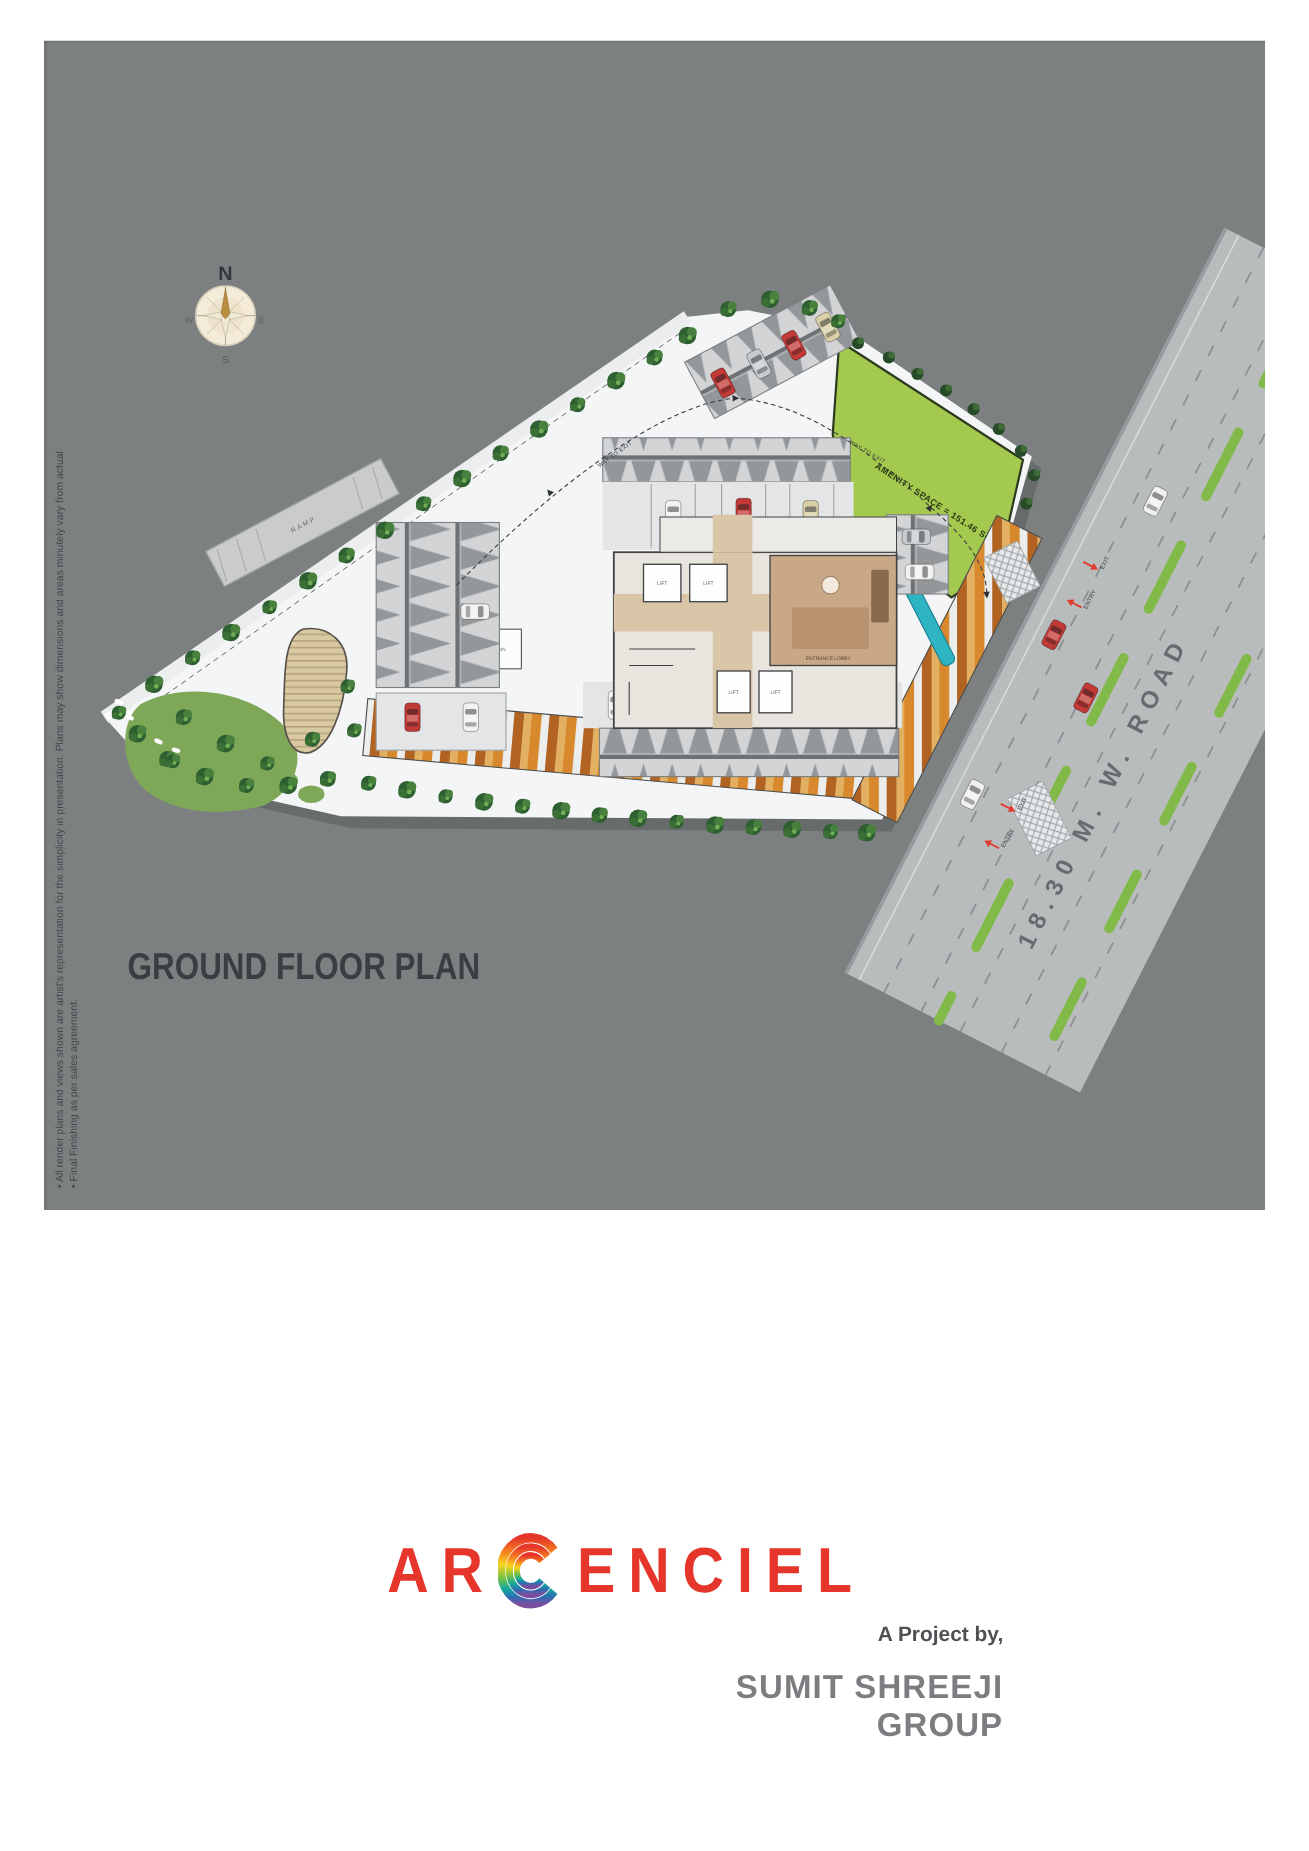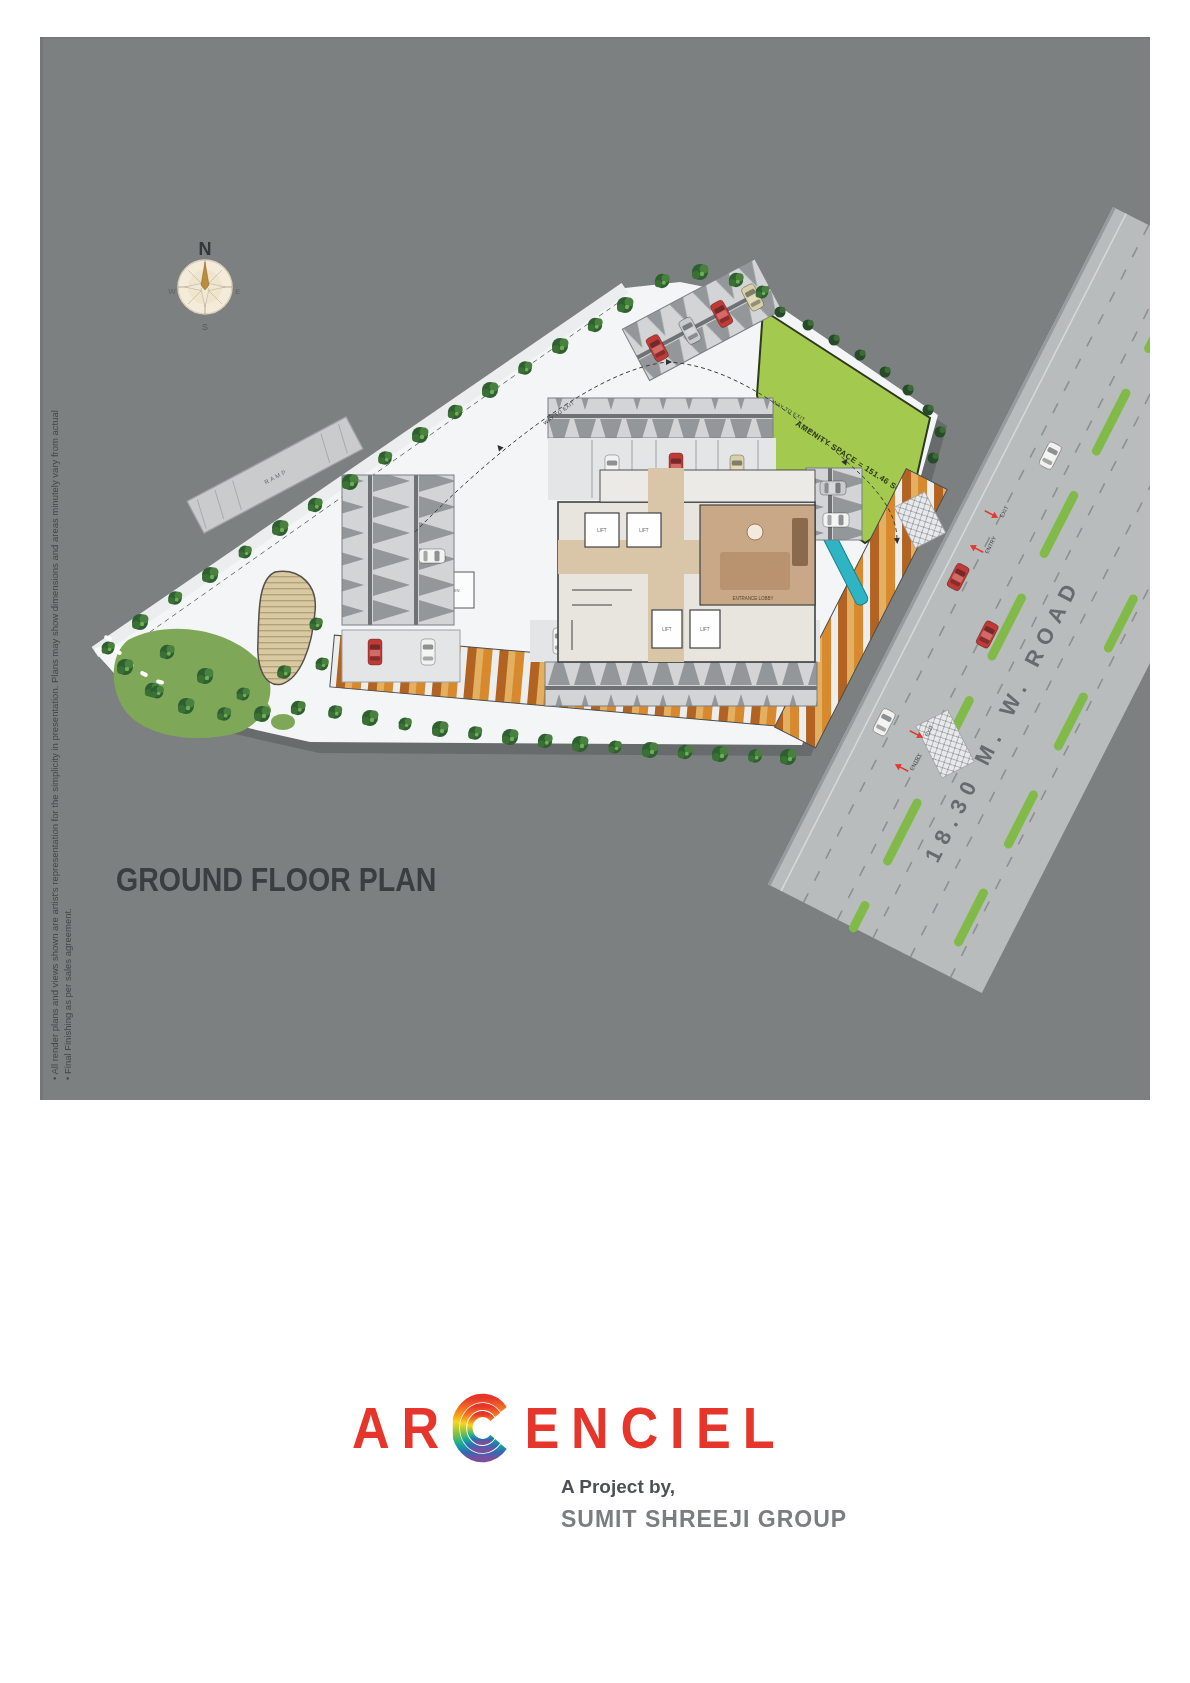--- a/index.html
+++ b/index.html
@@ -9,23 +9,23 @@
          box-shadow:inset 3px 0 0 rgba(0,0,0,.07), inset 0 2px 0 rgba(0,0,0,.05);}
   .plan-title{position:absolute;left:116px;top:860px;font-size:34px;font-weight:bold;
               color:#3b3e40;letter-spacing:0px;transform:scaleX(.84);transform-origin:0 0;white-space:nowrap;}
   .disclaimer{position:absolute;left:48px;top:1080px;width:742px;transform:rotate(-90deg);
               transform-origin:0 0;color:#3e4143;font-size:9.5px;line-height:13px;opacity:.9;}
   .disclaimer div{white-space:nowrap;}
   .brand{position:absolute;left:352px;top:1376px;width:560px;height:170px;}
   .wordmark{display:flex;align-items:center;transform:scaleX(.9);transform-origin:0 50%;}
   .wordmark .red{font-size:58px;font-weight:800;color:#e6352b;letter-spacing:13px;line-height:104px;}
   .logo-c{width:72px;height:104px;margin:0 8px 0 2px;flex:0 0 auto;}
-  .byline{position:absolute;left:209px;top:100px;}
+  .byline{position:absolute;left:209px;top:100px;text-align:right;}
   .project-by{font-size:19px;font-weight:bold;color:#4e5154;}
-  .developer{font-size:23px;font-weight:bold;color:#7b7d80;letter-spacing:1px;margin-top:8px;}
+  .developer{font-size:30px;font-weight:bold;color:#7b7d80;letter-spacing:1px;margin-top:20px;}
   svg text{font-family:"Liberation Sans",sans-serif;}
 </style>
 </head>
 <body>
 
 <div class="page">
 
   <div class="panel">
     <svg width="1110" height="1063" viewBox="40 37 1110 1063">
       <defs>

